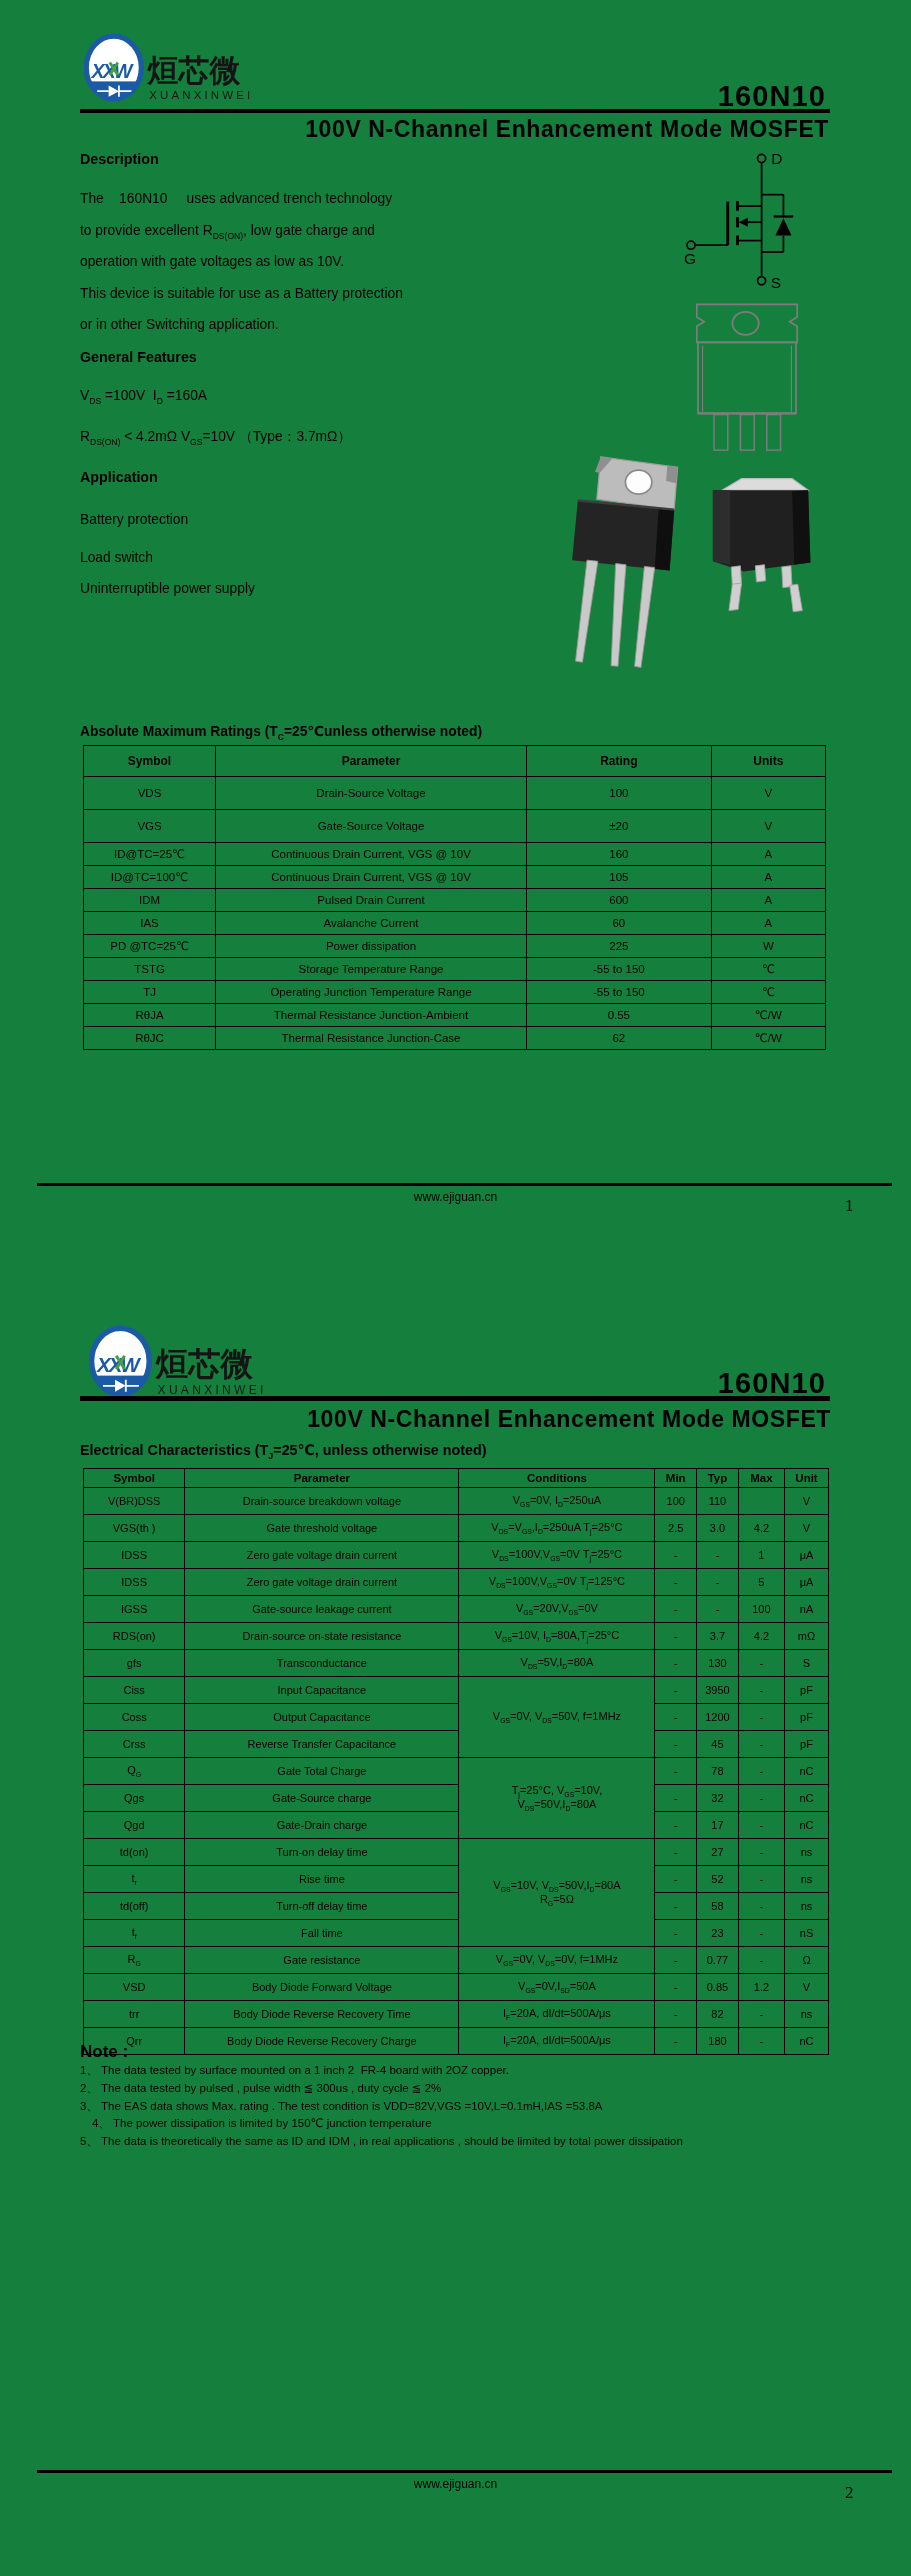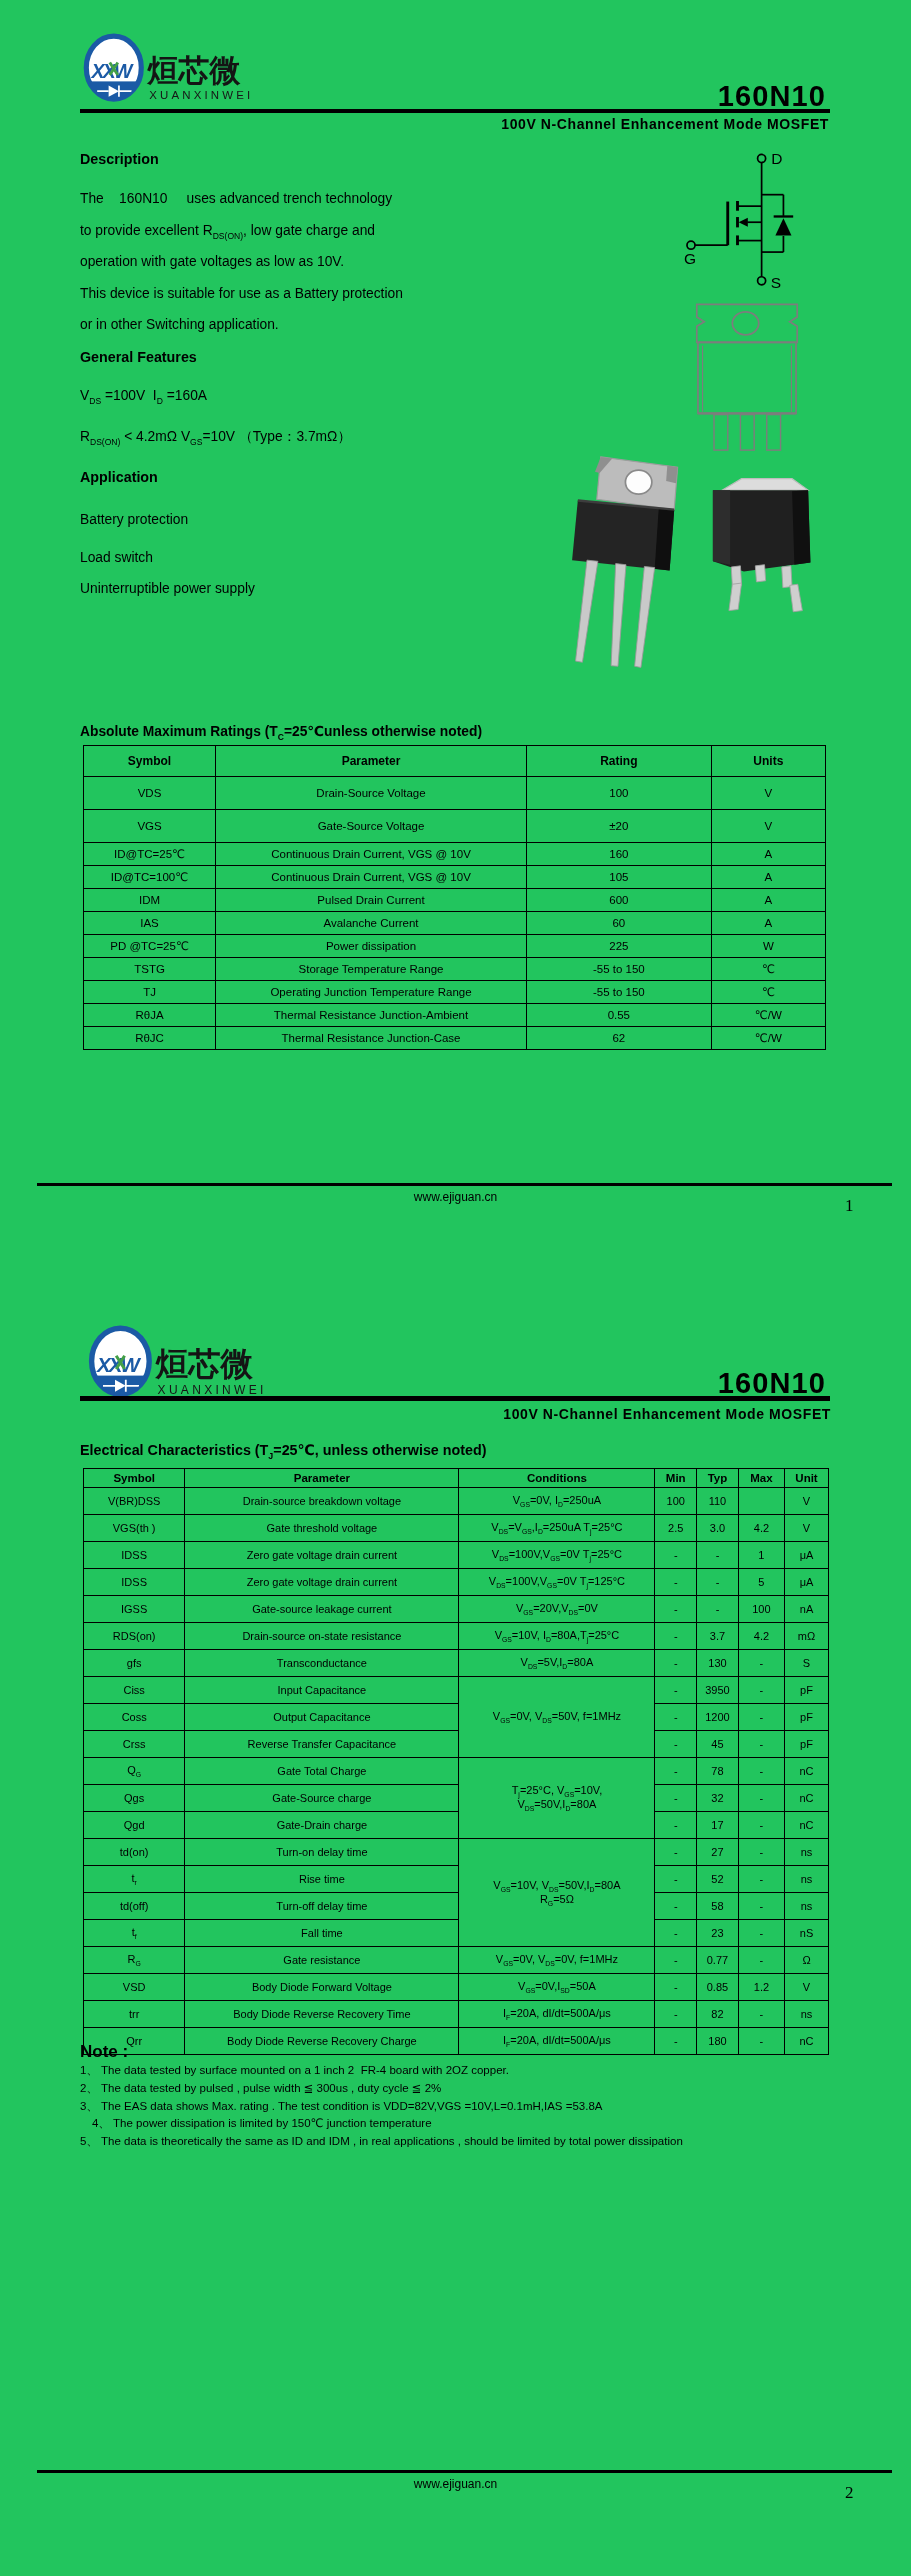--- a/index.html
+++ b/index.html
@@ -1,21 +1,21 @@
 <!DOCTYPE html>
 <html style="font-size:9.2px"><head>
 <meta charset="utf-8">
 <style>
   html,body{margin:0;padding:0;background:#ffffff;}
   body{font-family:"Liberation Sans","DejaVu Sans",sans-serif;color:#000;}
-  .sheet{position:relative;width:911px;height:2576px;background:#22c55e;overflow:hidden;}
+  .sheet{position:relative;width:911px;height:2576px;background:#15803d;overflow:hidden;}
   .abs{position:absolute;}
   .h-rule{background:#000;height:4px;}
   .part-number{font-size:29px;font-weight:bold;letter-spacing:1.1px;text-align:right;}
-  .subtitle{font-size:14px;font-weight:bold;letter-spacing:0.6px;text-align:right;white-space:nowrap;}
+  .subtitle{font-size:23px;font-weight:bold;letter-spacing:0.6px;text-align:right;white-space:nowrap;}
   .sec-title{font-size:14.3px;font-weight:bold;white-space:nowrap;}
   .body-line{font-size:13.8px;white-space:pre;}
   sub{font-size:0.62em;}
   table{border-collapse:collapse;table-layout:fixed;}
   th,td{border:1.1px solid #000;text-align:center;vertical-align:middle;padding:0 2.3px;overflow:hidden;}
   .abs-table th{height:30px;font-size:12px;font-weight:bold;}
   .abs-table td{height:22px;font-size:11.5px;}
   .abs-table tr.tall td{height:32px;}
   .elec-table th{height:18.4px;font-size:11.5px;font-weight:bold;}
   .elec-table td{height:26px;font-size:11px;}

